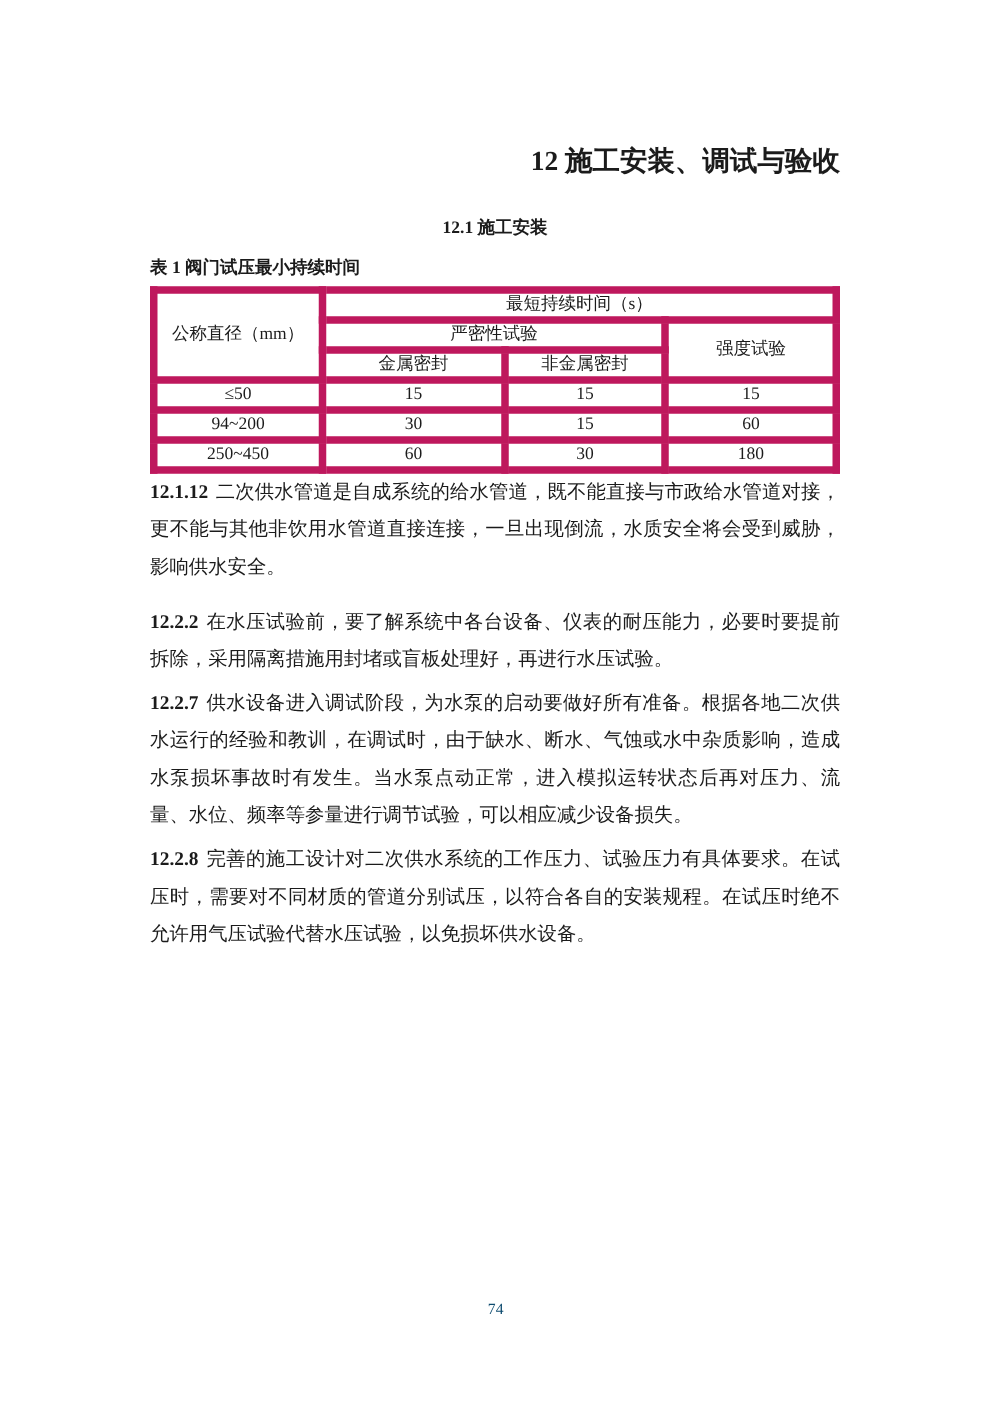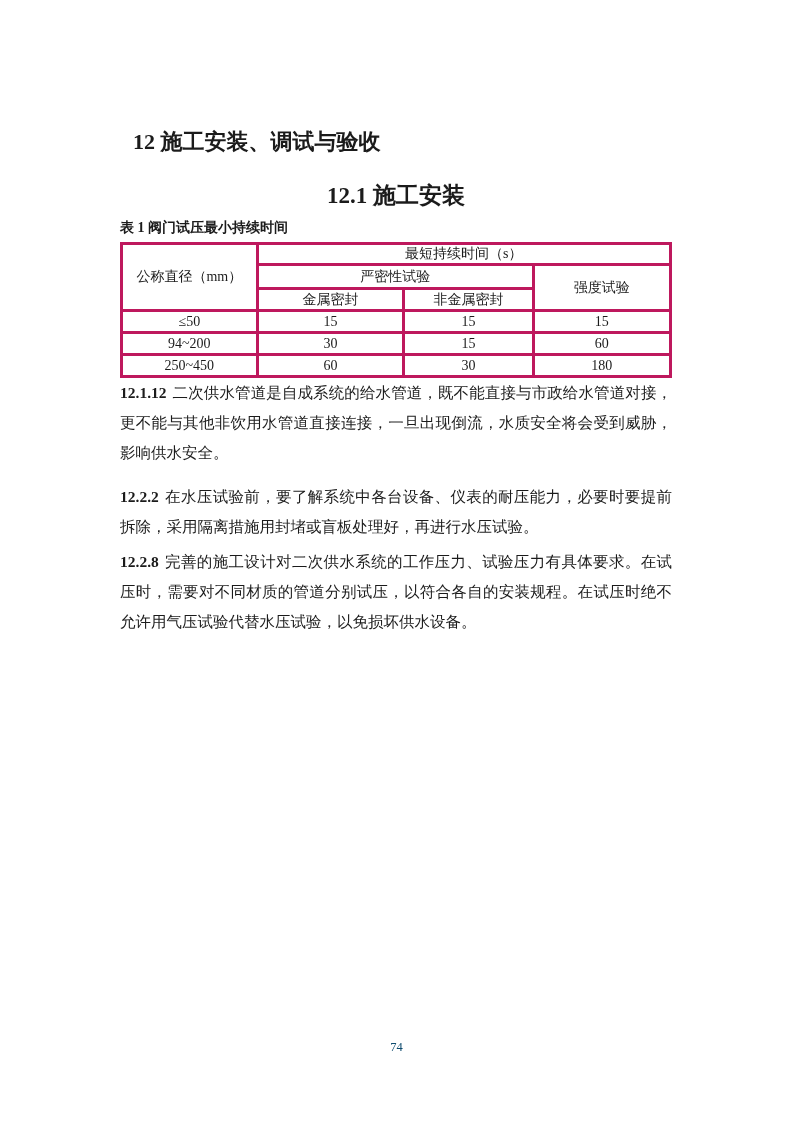--- a/index.html
+++ b/index.html
@@ -9,29 +9,29 @@
     width: 793px;
     height: 1122px;
     margin: 0;
     background: #ffffff;
     color: #1b1b1b;
     font-family: "Liberation Serif", "DejaVu Serif", serif;
     padding: 114px 121px 0 120px;
     overflow: hidden;
   }
   .doc-title {
-    margin: 13px;
+    margin: 0;
     font-size: 22px;
     line-height: 30px;
     font-weight: bold;
-    text-align: left;
+    text-align: right;
   }
   .sec-heading {
     margin: 26px 0 0 0;
-    font-size: 23px;
+    font-size: 14px;
     line-height: 26px;
     font-weight: bold;
     text-align: center;
   }
   .sec-heading.sec2 { margin-top: 23px; }
   .para {
     margin: 14px 0 0 0;
     font-size: 15.5px;
     line-height: 30px;
     text-align: justify;
@@ -47,21 +47,21 @@
     text-align: left;
   }
   table.valve-table {
     width: 100%;
     margin-top: 4px;
     border-collapse: collapse;
     table-layout: fixed;
     font-size: 14px;
   }
   table.valve-table td {
-    border: 3px solid #be185d;
+    border: 6px solid #be185d;
     text-align: center;
     vertical-align: middle;
     padding: 0 2px;
     height: 22px;
     line-height: 18px;
   }
   table.valve-table tr.hdr1 td { height: 21px; }
   table.valve-table tr.hdr2 td { height: 24px; }
   .page-number {
     position: absolute;
@@ -126,18 +126,19 @@
       </tr>
     </tbody>
   </table>
 
   <p class="para after-table"><b class="num">12.1.12</b><span>二次供水管道是自成系统的给水管道，既不能直接与市政给水管道对接，更不能与其他非饮用水管道直接连接，一旦出现倒流，水质安全将会受到威胁，影响供水安全。</span></p>
 
 
   <p class="para"><b class="num">12.2.2</b><span>在水压试验前，要了解系统中各台设备、仪表的耐压能力，必要时要提前拆除，采用隔离措施用封堵或盲板处理好，再进行水压试验。</span></p>
 
 
+  <p class="para tight"><b class="num">12.2.7</b><span>供水设备进入调试阶段，为水泵的启动要做好所有准备。根据各地二次供水运行的经验和教训，在调试时，由于缺水、断水、气蚀或水中杂质影响，造成水泵损坏事故时有发生。当水泵点动正常，进入模拟运转状态后再对压力、流量、水位、频率等参量进行调节试验，可以相应减少设备损失。</span></p>
 
   <p class="para tight"><b class="num">12.2.8</b><span>完善的施工设计对二次供水系统的工作压力、试验压力有具体要求。在试压时，需要对不同材质的管道分别试压，以符合各自的安装规程。在试压时绝不允许用气压试验代替水压试验，以免损坏供水设备。</span></p>
 
   <div class="page-number">74</div>
 
 </div>
 
 </body></html>

